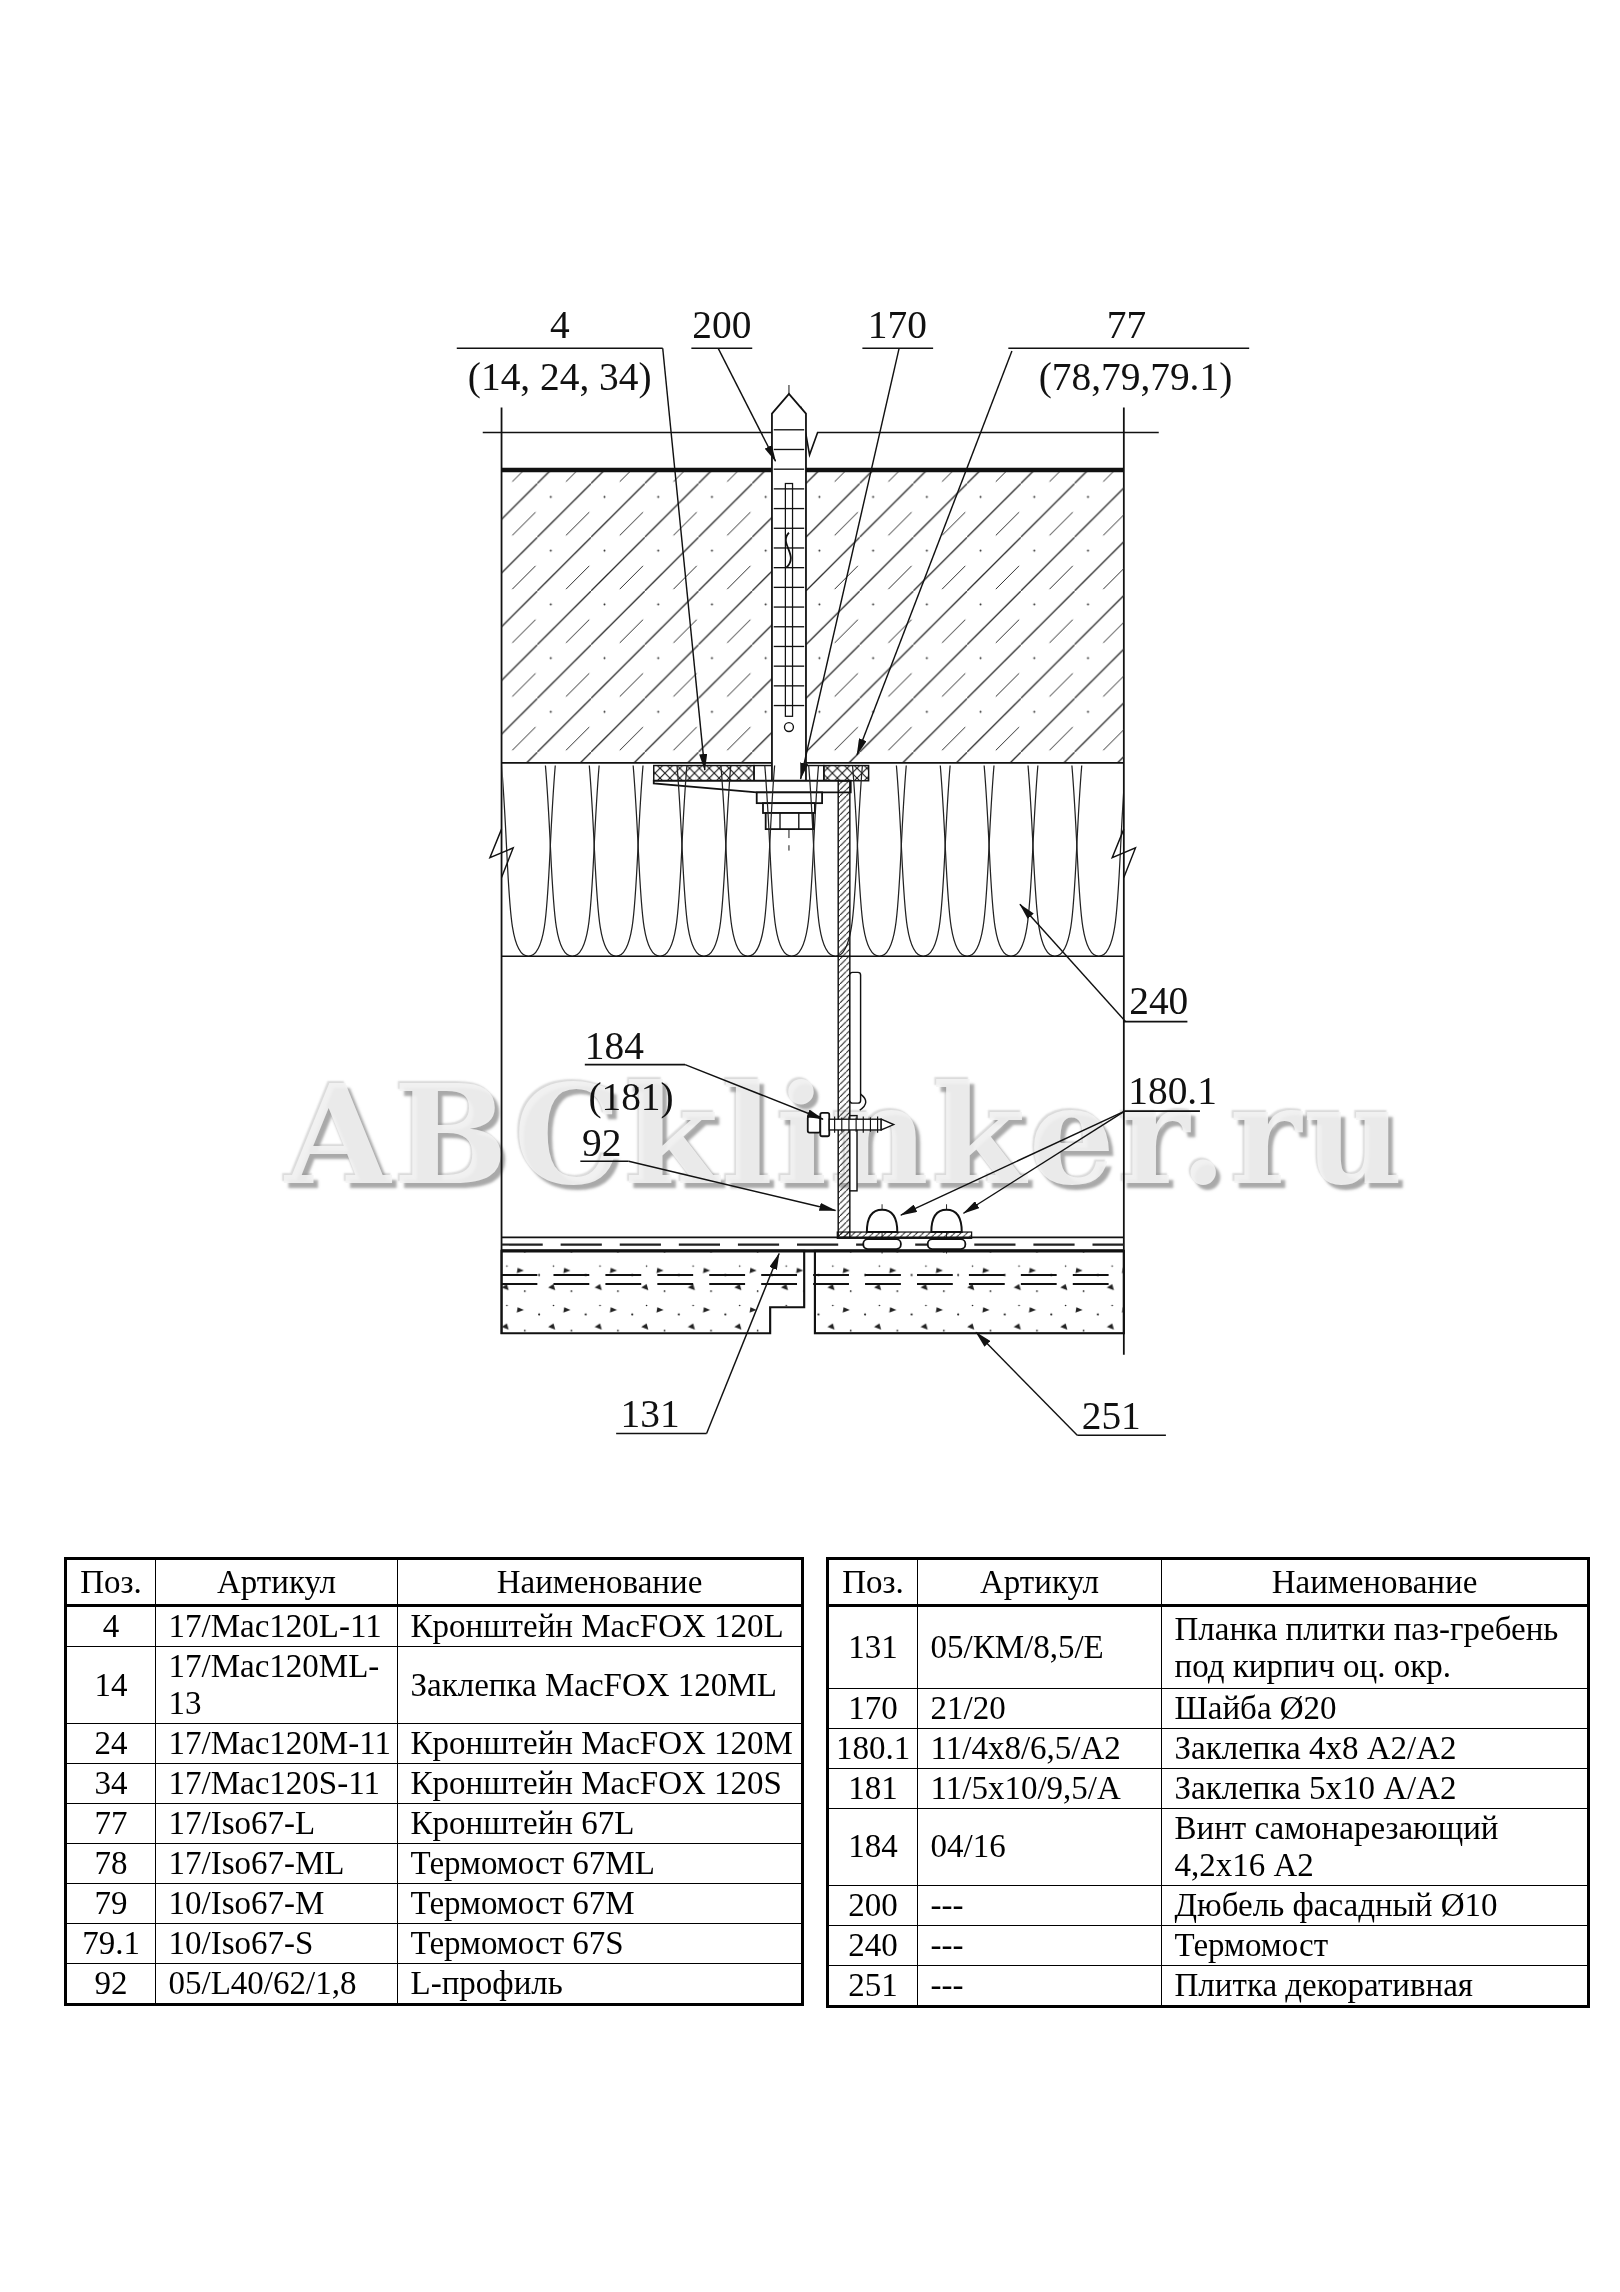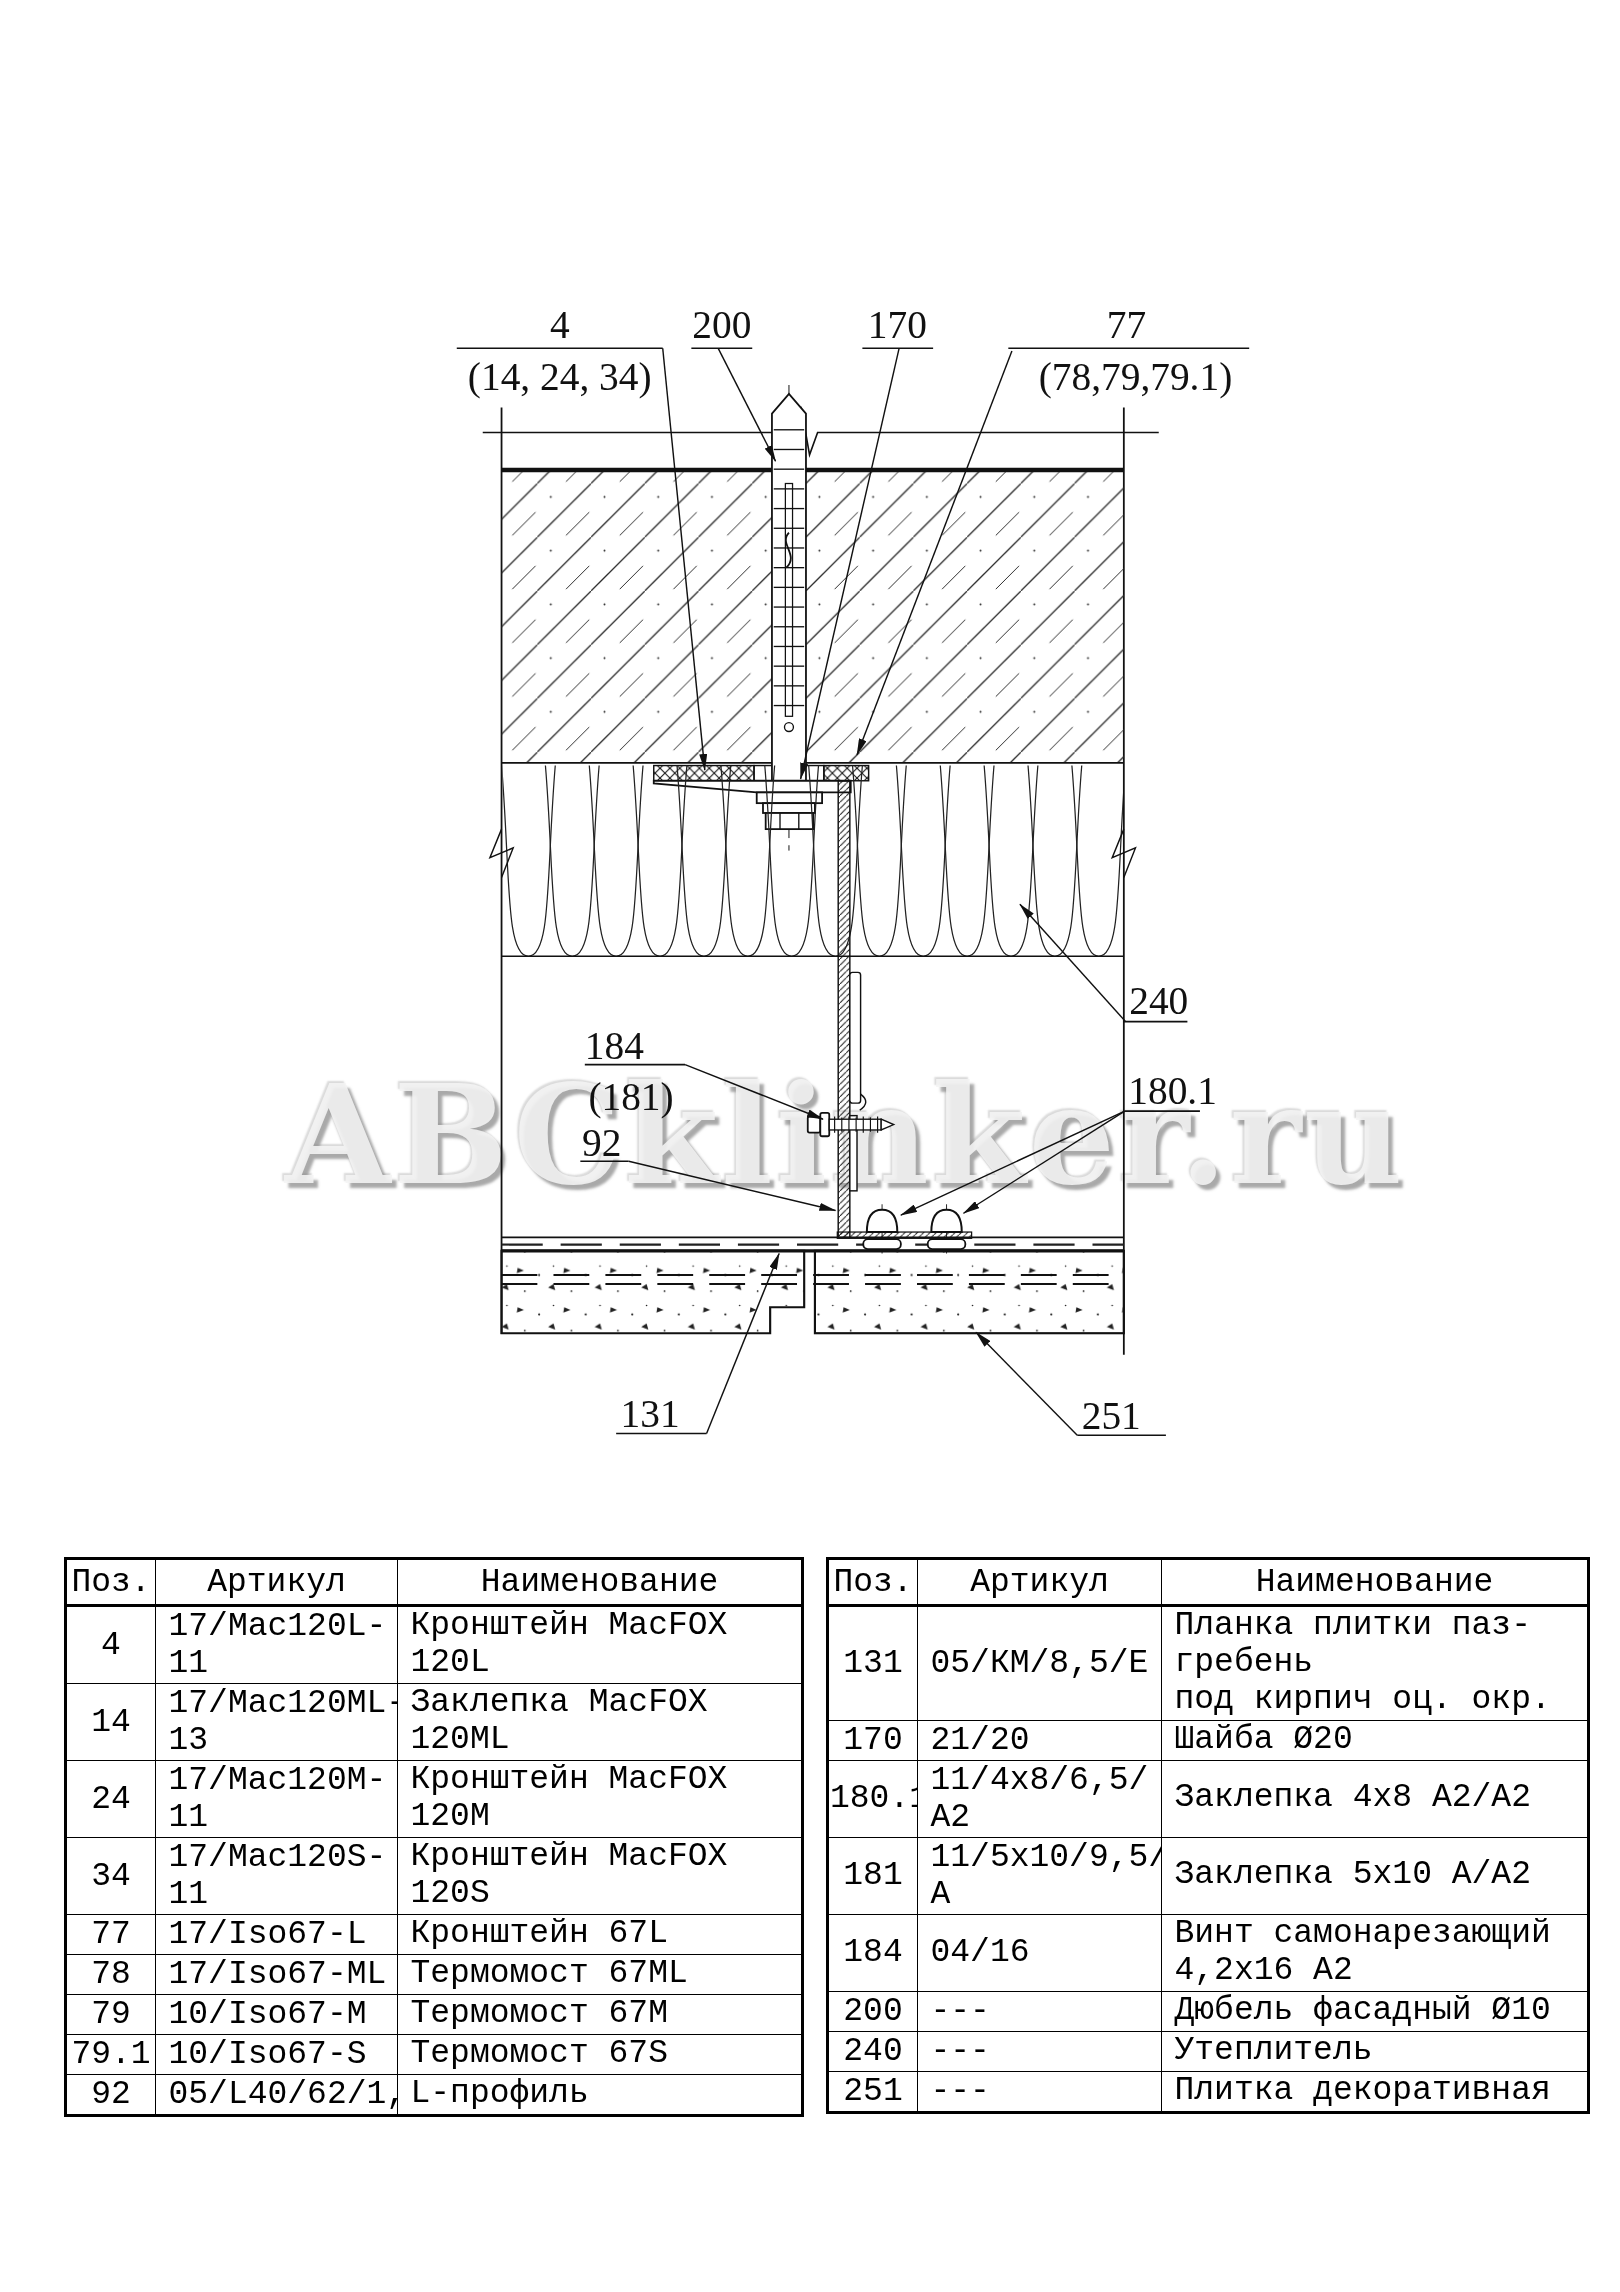--- a/index.html
+++ b/index.html
@@ -16,21 +16,21 @@
   }
   svg.drawing { position:absolute; left:0; top:0; z-index:2; }
   svg text {
     font-family:"Liberation Serif", serif; font-size:44px; fill:#111;
   }
   .tbl-wrap { position:absolute; z-index:3; background:#fff; }
   .tbl-left  { left:64px;  top:1557px; }
   .tbl-right { left:826px; top:1557px; }
   table.ptable {
     border-collapse:collapse; table-layout:fixed;
-    font-family:Liberation Mono, monospace; font-size:33px; color:#000;
+    font-family:Liberation Serif, serif; font-size:33px; color:#000;
     border:3.6px solid #000;
   }
   .ptable th, .ptable td { border:1.8px solid #000; font-weight:normal; overflow:hidden; }
   .ptable thead th { border-bottom:3.6px solid #000; height:42px; text-align:center; }
   .ptable td.c-pos { text-align:center; }
   .ptable td.c-art { padding-left:12.5px; }
   .ptable td.c-name { padding-left:12.5px; white-space:pre-line; line-height:1.12; }
   tr.r45 { height:40px; } tr.r93 { height:83px; } tr.r85 { height:76px; }
 </style>
 </head>
@@ -339,21 +339,21 @@
 4,2x16 А2</td>
           </tr>
         <tr class="r45">
             <td class="c-pos">200</td>
             <td class="c-art">---</td>
             <td class="c-name">Дюбель фасадный Ø10</td>
           </tr>
         <tr class="r45">
             <td class="c-pos">240</td>
             <td class="c-art">---</td>
-            <td class="c-name">Утеплитель</td>
+            <td class="c-name">Термомост</td>
           </tr>
         <tr class="r45">
             <td class="c-pos">251</td>
             <td class="c-art">---</td>
             <td class="c-name">Плитка декоративная</td>
           </tr>
       </tbody>
     </table>
   </div>
 

